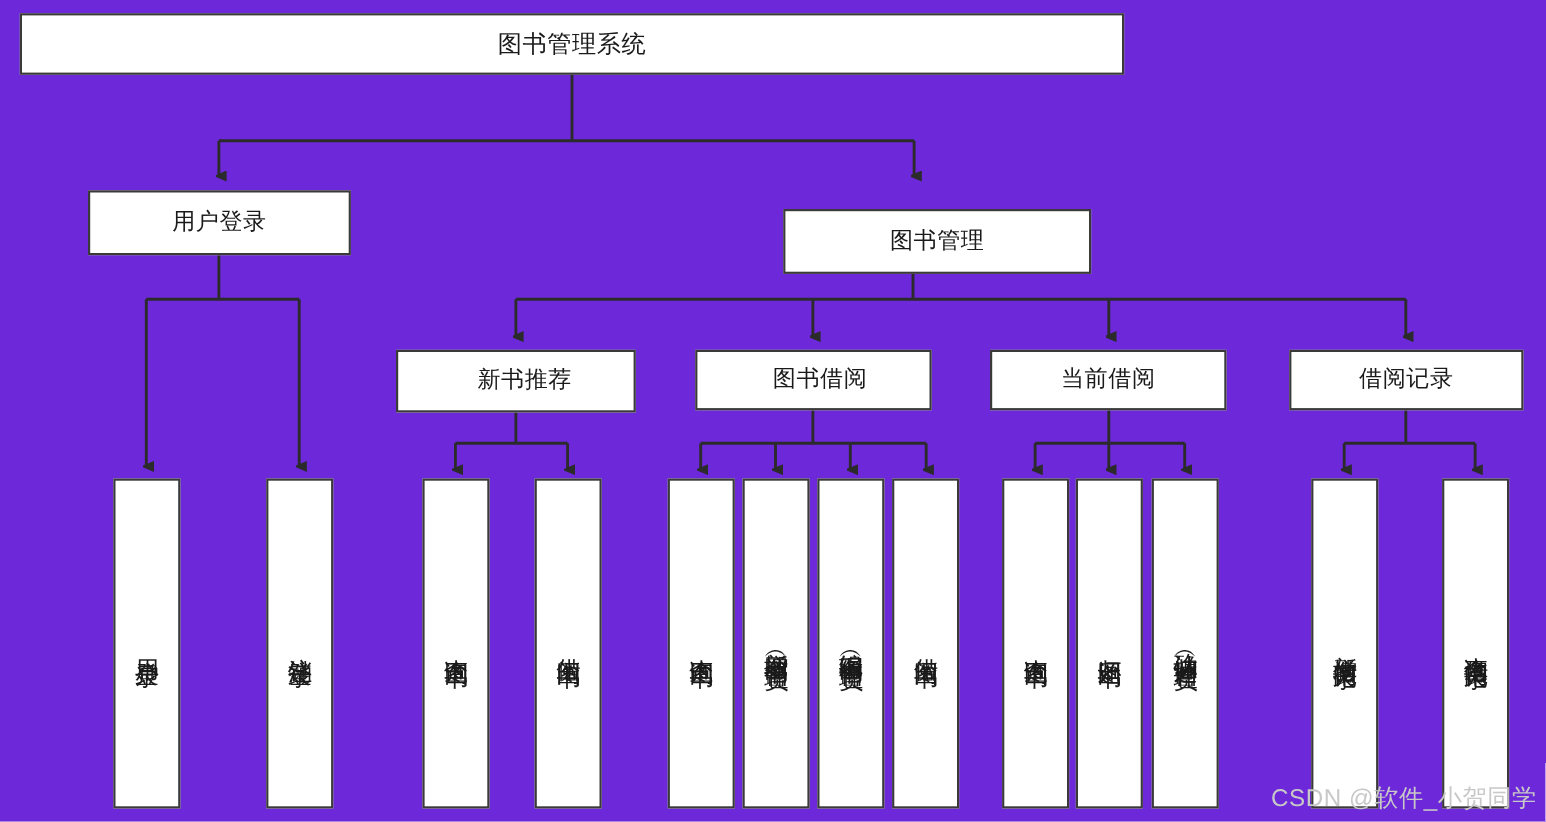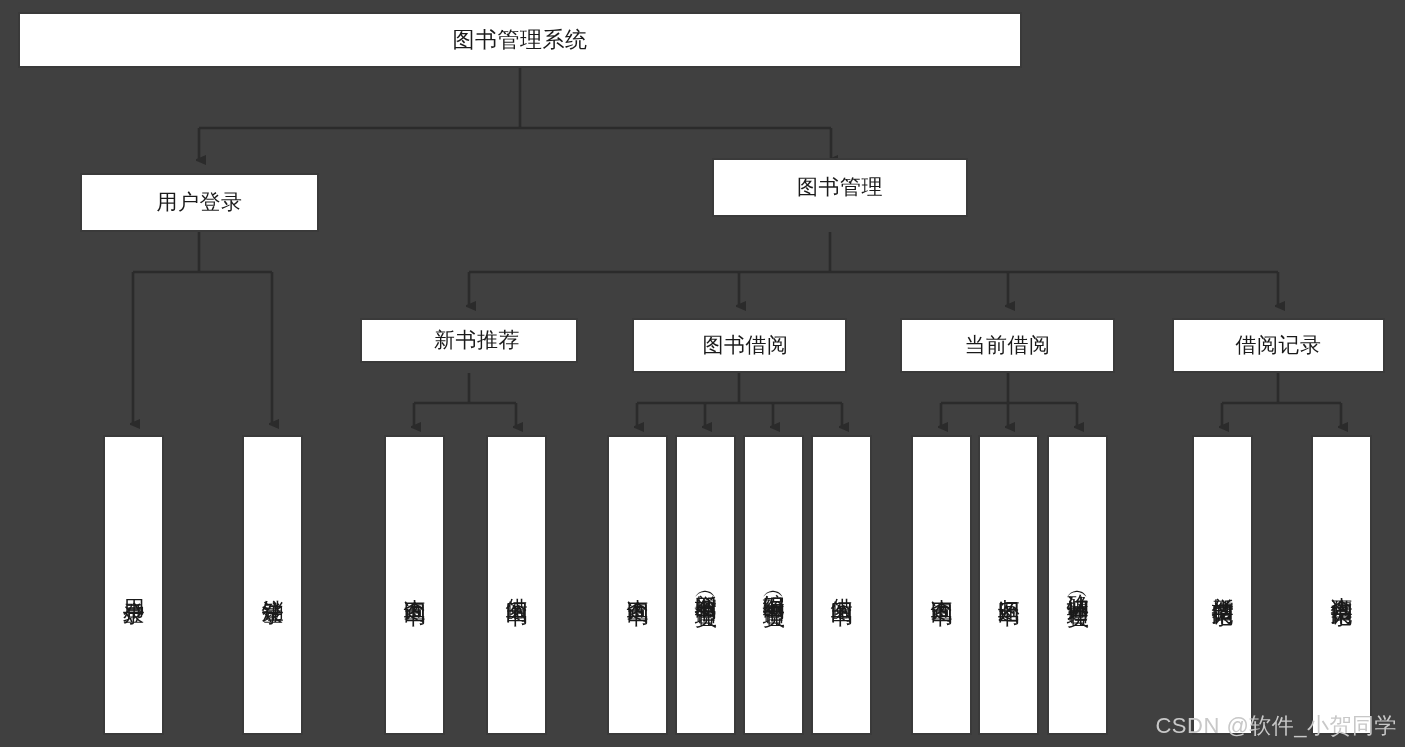--- a/index.html
+++ b/index.html
@@ -7,21 +7,21 @@
     padding: 0;
     background: #ffffff;
   }
   body {
     font-family: "Liberation Sans", "DejaVu Sans", sans-serif;
   }
   #canvas {
     position: relative;
     width: 1405px;
     height: 747px;
-    background: #404040;
+    background: #6d28d9;
     overflow: hidden;
   }
   svg.connectors {
     position: absolute;
     left: 0;
     top: 0;
     width: 1405px;
     height: 747px;
     pointer-events: none;
   }
@@ -126,25 +126,25 @@
     </g>
   </svg>
 
   <div class="node h root" style="left:18px; top:12px; width:1004px; height:56px;">
     <span class="label">图书管理系统</span>
   </div>
 
   <div class="node h" style="left:80px; top:173px; width:239px; height:59px;">
     <span class="label">用户登录</span>
   </div>
-  <div class="node h" style="left:712px; top:158px; width:256px; height:59px;">
+  <div class="node h" style="left:712px; top:190px; width:280px; height:59px;">
     <span class="label">图书管理</span>
   </div>
 
-  <div class="node h" style="left:360px; top:318px; width:218px; height:45px;padding-left:16px;">
+  <div class="node h" style="left:360px; top:318px; width:218px; height:57px;padding-left:16px;">
     <span class="label">新书推荐</span>
   </div>
   <div class="node h" style="left:632px; top:318px; width:215px; height:55px;padding-left:12px;">
     <span class="label">图书借阅</span>
   </div>
   <div class="node h" style="left:1172px; top:318px; width:213px; height:55px;">
     <span class="label">借阅记录</span>
   </div>
   <div class="node h" style="left:900px; top:318px; width:215px; height:55px;">
     <span class="label">当前借阅</span>

